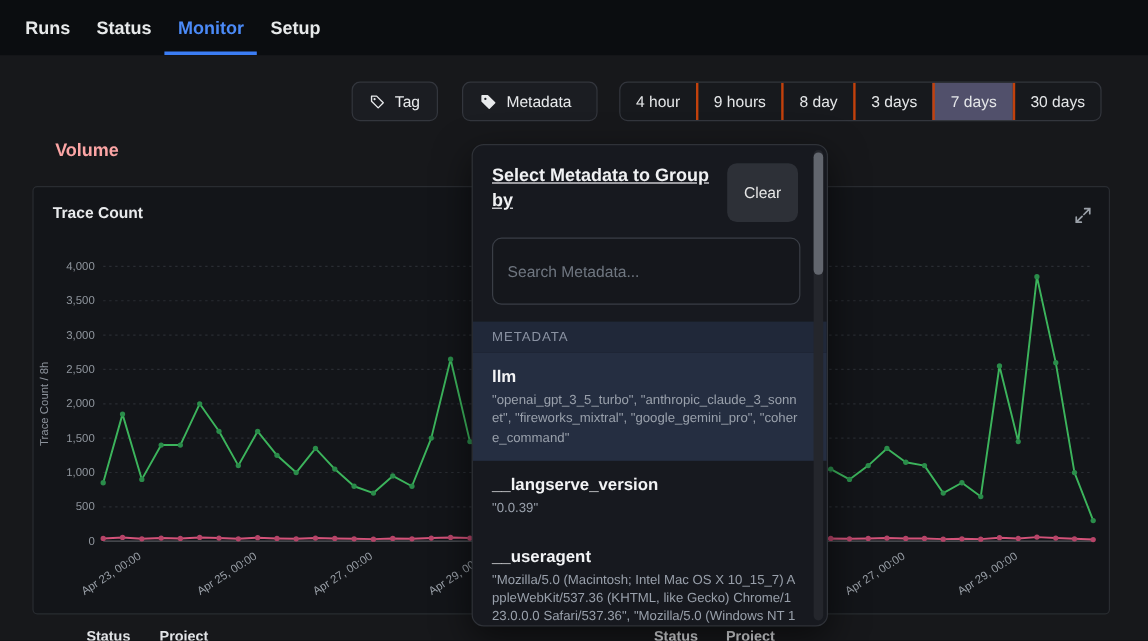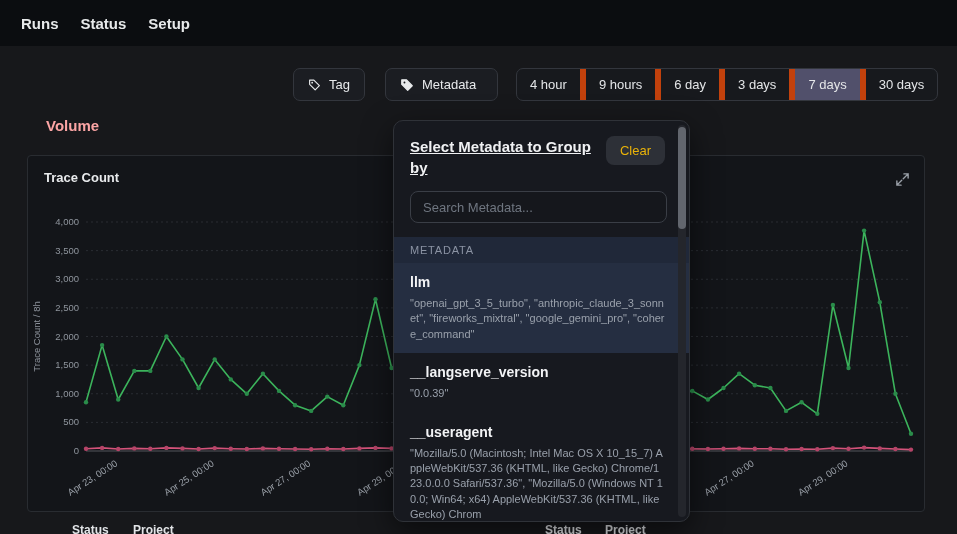--- a/index.html
+++ b/index.html
@@ -12,21 +12,21 @@
   .nav-item { display:flex; align-items:center; padding:0 11px; font-size:15px; font-weight:600; color:#e7e9ea; cursor:pointer; }
   .nav-item.active { color:#4b8af7; box-shadow: inset 0 -3px 0 #3b7df5; }
 
   
   .btn { position:absolute; top:68px; height:33px; display:inline-flex; align-items:center; gap:8px;
          background:#1b1d22; border:1px solid #33363d; border-radius:7px; color:#e8eaec; font-size:13px;
          font-family:inherit; padding:0 14px; cursor:pointer; }
   .tag-btn { left:293px; width:72px; }
   .meta-btn { left:385px; width:113px; }
   .ranges { position:absolute; left:516px; top:68px; height:33px; display:inline-flex; border:1px solid #33363d; border-radius:7px; background:#17191d; overflow:hidden; }
-  .range { border:none; background:transparent; color:#e4e6e8; font-size:13px; font-family:inherit; padding:0 13px; cursor:pointer; border-left:6px solid #c2410c; }
+  .range { border:none; background:transparent; color:#e4e6e8; font-size:13px; font-family:inherit; padding:0 13px; cursor:pointer; border-left:2px solid #c2410c; }
   .range:first-child { border-left:none; }
   .range.selected { background:#51506b; }
 
   .volume { position:absolute; left:46px; top:117px; font-size:15px; font-weight:600; color:#fca5a5; }
 
   
   .card { position:absolute; top:155px; height:357px; background:#131519; border:1px solid #292c31; border-radius:4px; }
   .card-left { left:27px; width:459px; }
   .card-right { left:477px; width:448px; }
   .card-title { padding:14px 16px 0 16px; font-size:13px; font-weight:600; color:#e8eaec; }
@@ -38,39 +38,40 @@
   .ylab { fill:#8d939c; font-size:9.5px; }
 
   .flabel { position:absolute; top:523px; font-size:12px; font-weight:bold; color:#e2e4e7; }
 
   
   .popup { position:absolute; left:393px; top:120px; width:297px; height:402px; background:#17191f;
            border:1px solid #2f3238; border-radius:10px; box-shadow:0 10px 30px rgba(0,0,0,.55);
            z-index:10; overflow:hidden; }
   .popup-head { display:flex; justify-content:space-between; align-items:flex-start; padding:15px 24px 0 16px; }
   .popup-title { font-size:15px; font-weight:600; color:#f0f1f3; line-height:1.4; width:185px;text-decoration:underline; }
-  .clear-btn { background:#2d3037; border:none; border-radius:8px; color:#eab308; font-size:13px; font-family:inherit; padding:7px 14px; cursor:pointer;text-align:center; }
-  .search { display:block; width:257px; margin:13px 16px 0 16px; height:32px; background:#15171c; border:1px solid #3a3e46; border-radius:8px; color:#e8eaec; font-size:13px; font-family:inherit; padding:0 12px; }
+  .clear-btn { background:#2d3037; border:none; border-radius:8px; color:#e5e5e5; font-size:13px; font-family:inherit; padding:17px 14px; cursor:pointer;text-align:center; }
+  .search { display:block; width:257px; margin:13px 16px 0 16px; height:56px; background:#15171c; border:1px solid #3a3e46; border-radius:8px; color:#e8eaec; font-size:13px; font-family:inherit; padding:0 12px; }
   .search::placeholder { color:#6f7680; }
   .md-band { margin-top:14px; background:#202839; color:#8b93a3; font-size:11px; letter-spacing:.8px; padding:7px 16px; }
   .md-item { padding:11px 24px 11px 16px; cursor:pointer; }
   .md-item.hl { background:#252e41; }
   .md-key { font-size:14px; font-weight:600; color:#f2f3f5; margin-bottom:6px; }
   .md-vals { font-size:11px; color:#99a0ab; line-height:1.4; word-break:break-all; }
   .pscroll { position:absolute; right:3px; top:4px; bottom:4px; width:8px; background:#24262c; border-radius:4px; }
   .pthumb { position:absolute; left:0; top:2px; width:8px; height:102px; background:#62666e; border-radius:4px; }
 </style>
 </head>
 <body>
 
 <div class="screen">
 
   <nav class="topnav">
     <div class="nav-item">Runs</div>
     <div class="nav-item">Status</div>
+    <div class="nav-item active">Monitor</div>
     <div class="nav-item">Setup</div>
   </nav>
 
   <button class="btn tag-btn">
     <svg viewBox="0 0 16 16" width="14" height="14">
       <path d="M2 2h5.2L14 8.8 8.8 14 2 7.2z" fill="none" stroke="#e8eaec" stroke-width="1.4" stroke-linejoin="round"></path>
       <circle cx="5.1" cy="5.1" r="1.1" fill="#e8eaec"></circle>
     </svg>
     <span>Tag</span>
   </button>
@@ -79,21 +80,21 @@
     <svg viewBox="0 0 16 16" width="14" height="14">
       <path d="M2 2h5.2L14 8.8 8.8 14 2 7.2z" fill="#e8eaec" stroke="#e8eaec" stroke-width="1.4" stroke-linejoin="round"></path>
       <circle cx="5.1" cy="5.1" r="1.1" fill="#1b1d22"></circle>
     </svg>
     <span>Metadata</span>
   </button>
 
   <div class="ranges">
     <button class="range">4 hour</button>
     <button class="range">9 hours</button>
-    <button class="range">6 day</button>
+    <button class="range">8 day</button>
     <button class="range">3 days</button>
     <button class="range selected">7 days</button>
     <button class="range">30 days</button>
   </div>
 
   <h2 class="volume">Volume</h2>
 
   <section class="card card-left">
     <div class="card-title">Trace Count</div>
     <svg class="chartsvg" width="457" height="315" viewBox="0 0 457 315">

